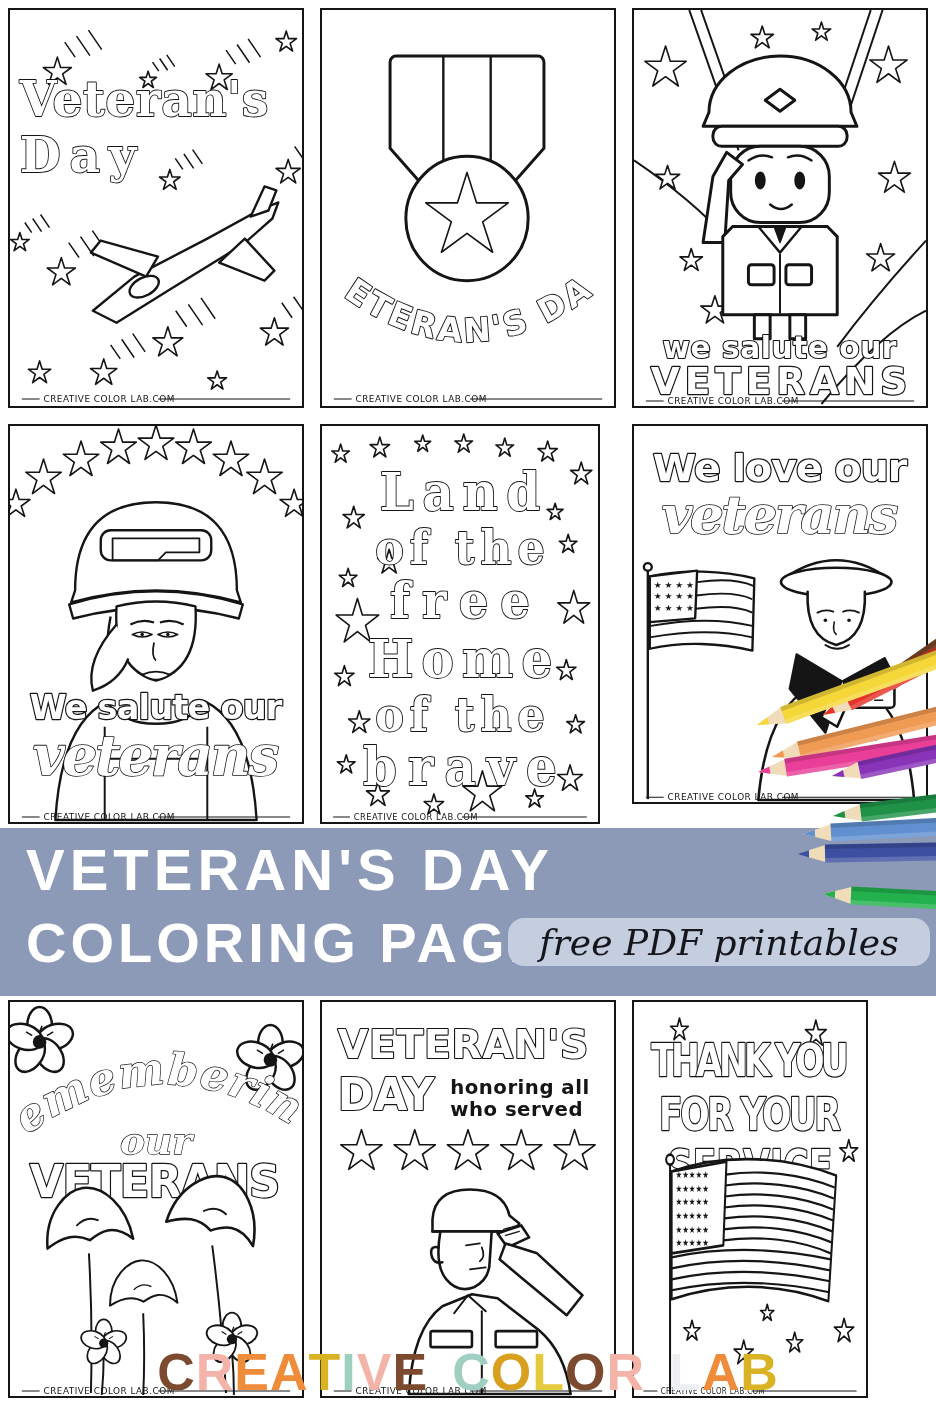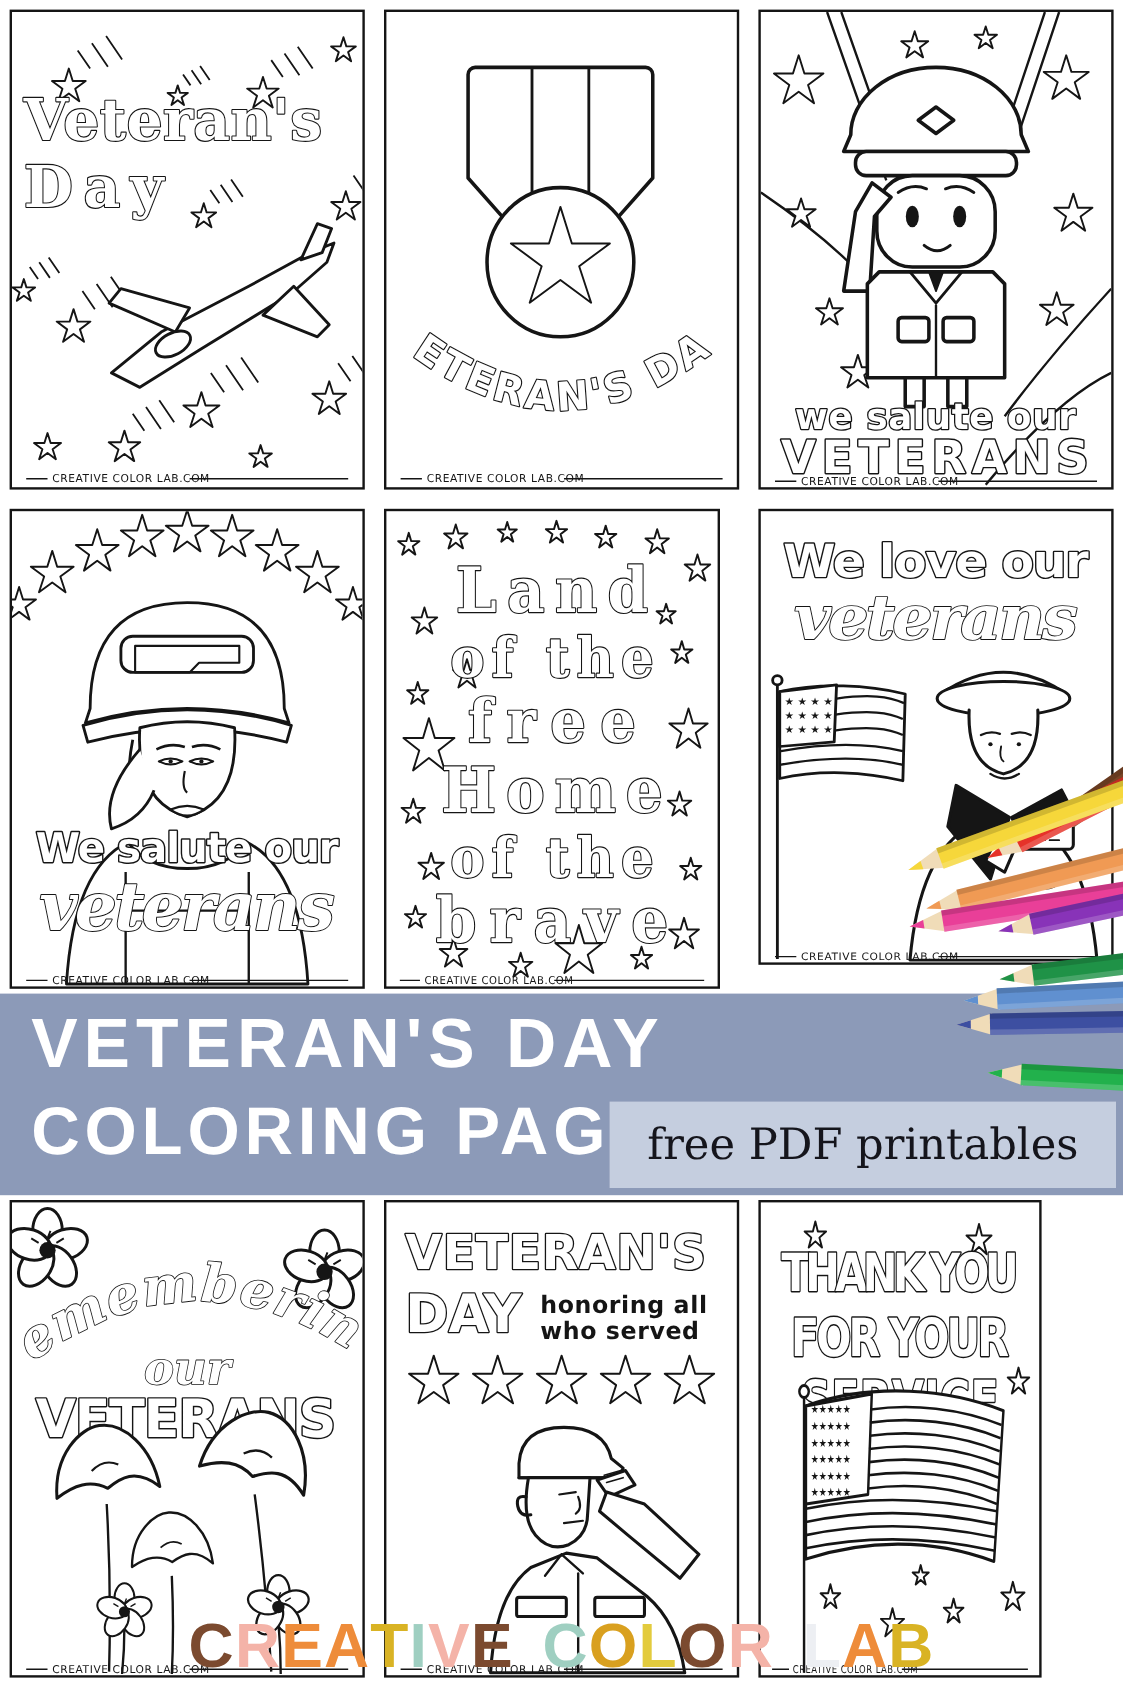--- a/index.html
+++ b/index.html
@@ -22,23 +22,23 @@
   .f-sans{font-family:"DejaVu Sans",sans-serif;font-weight:bold;}
   .f-serif{font-family:"DejaVu Serif",serif;font-weight:bold;}
   .f-script{font-family:"DejaVu Serif",serif;font-style:italic;font-weight:bold;}
   .f-tiny{font-family:"DejaVu Sans",sans-serif;}
   
   .banner{position:absolute;left:0;top:828px;width:936px;height:168px;z-index:2;}
   .banner .l1{position:absolute;left:26px;top:8px;font-size:58px;font-weight:bold;
               color:#fff;letter-spacing:5px;}
   .banner .l2{position:absolute;left:26px;top:82px;font-size:56px;font-weight:bold;
               color:#fff;letter-spacing:4px;}
-  .badge{position:absolute;left:508px;top:90px;width:422px;height:72px;display:flex;
+  .badge{position:absolute;left:508px;top:90px;width:422px;height:48px;display:flex;
          align-items:center;justify-content:center;font-family:"DejaVu Serif",serif;
-         font-size:36px;color:#15151c;}
+         font-style:italic;font-size:36px;color:#15151c;border-radius:16px;}
   
   .pencils{position:absolute;left:0;top:0;width:936px;height:1404px;z-index:5;pointer-events:none;}
   
   .brand{position:absolute;left:50%;bottom:6px;transform:translateX(-50%);z-index:6;
          display:flex;align-items:flex-end;font-weight:bold;font-size:52px;line-height:1;
          font-family:"Liberation Sans",sans-serif;letter-spacing:1px;white-space:pre;}
   .brand .sp{display:inline-block;width:24px;}
 </style>
 </head>
 <body>

